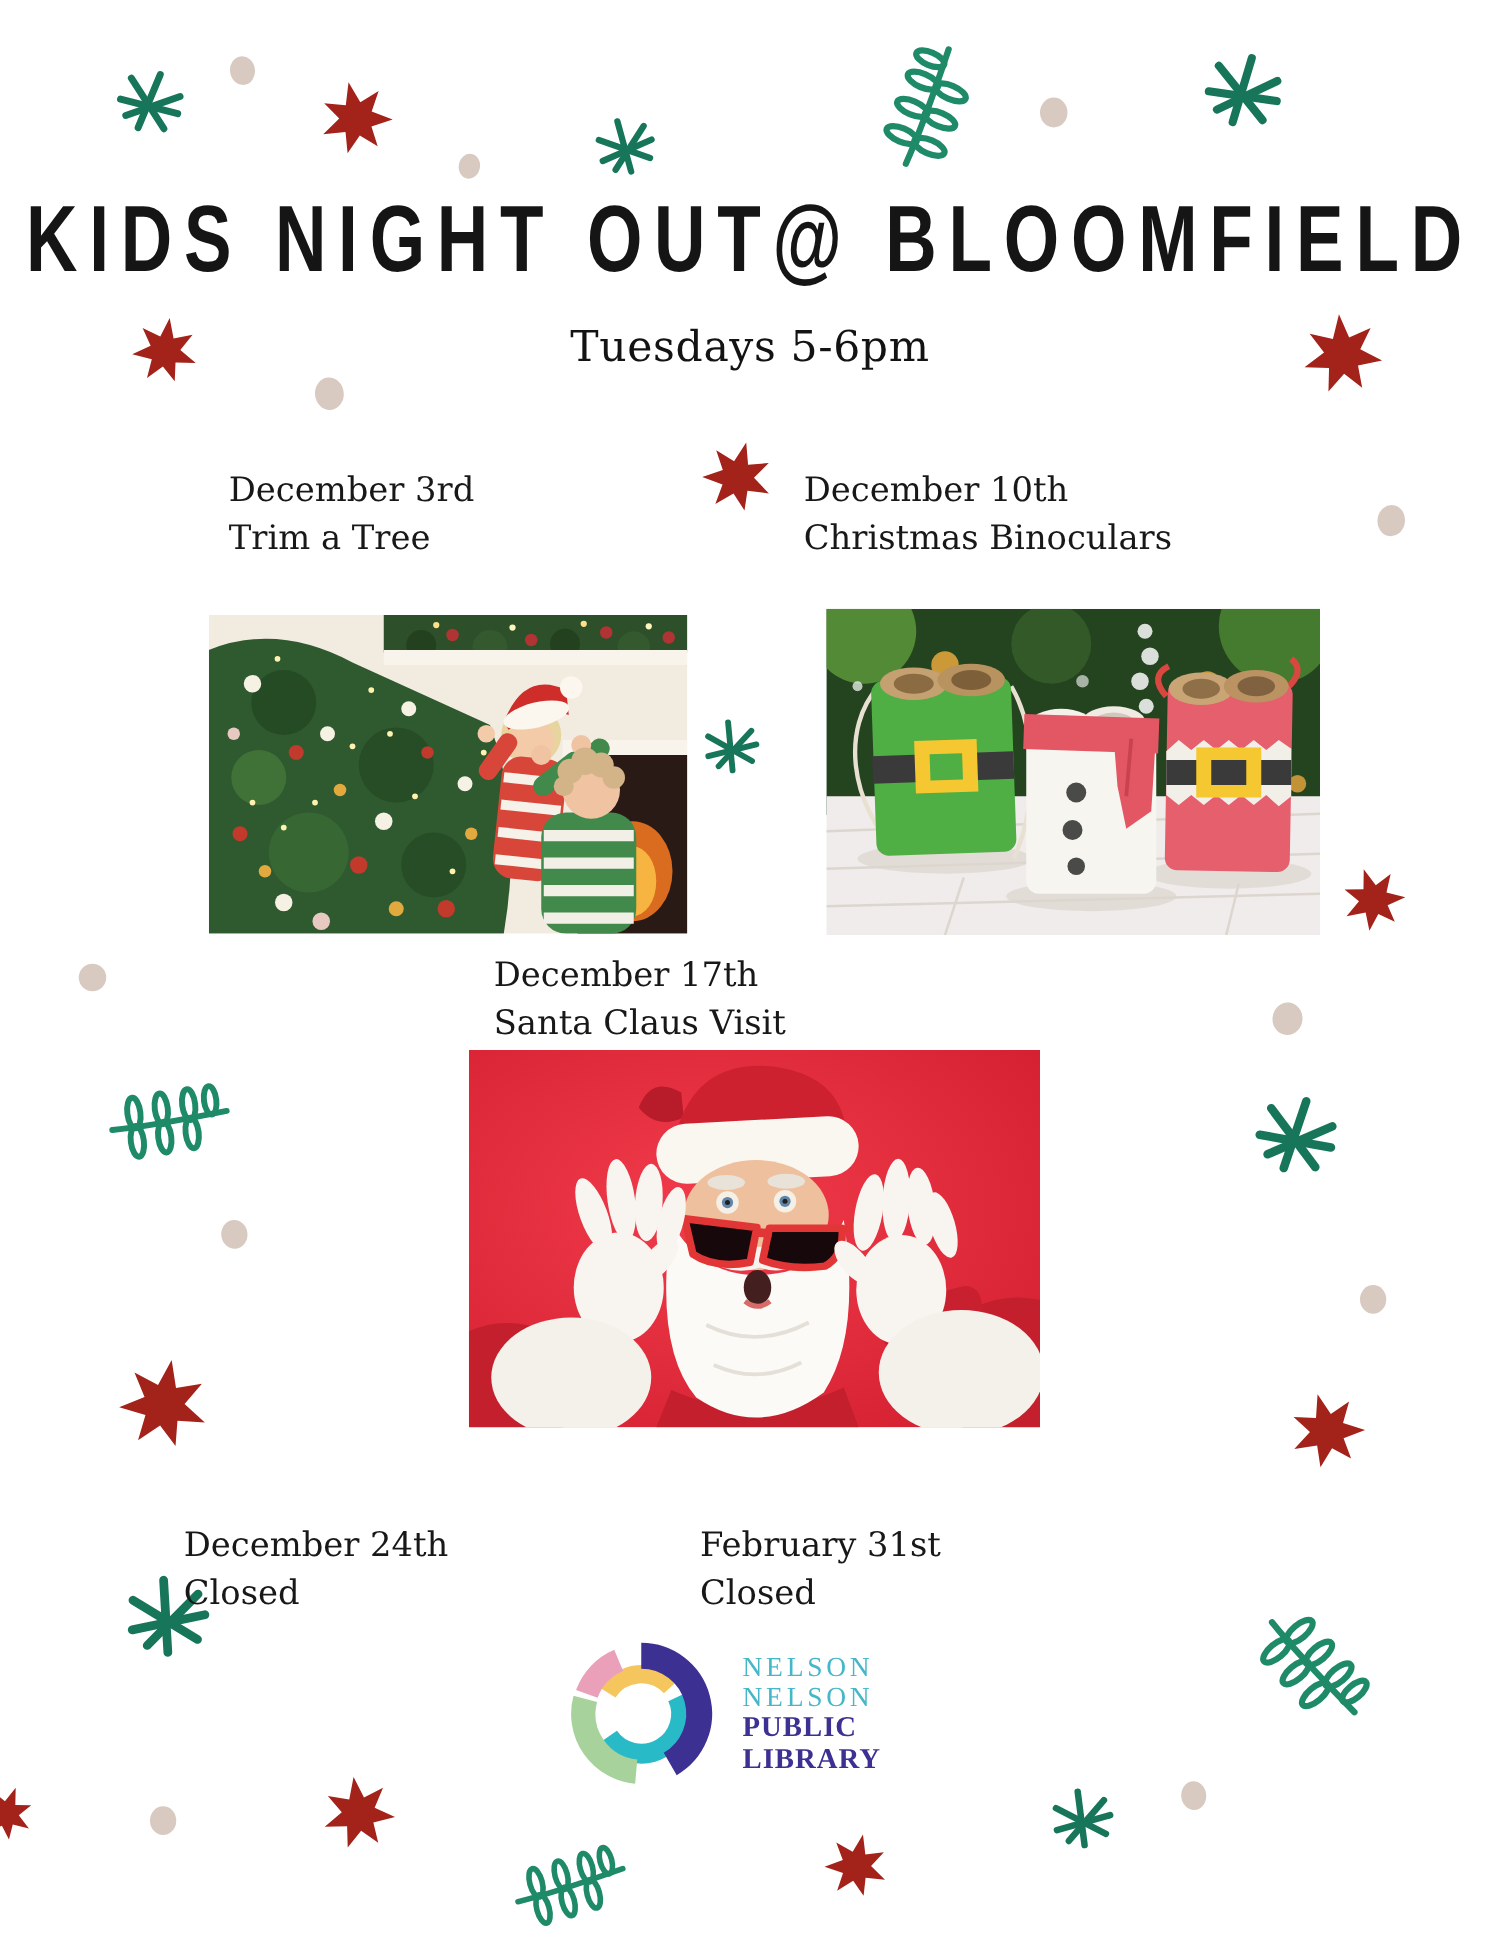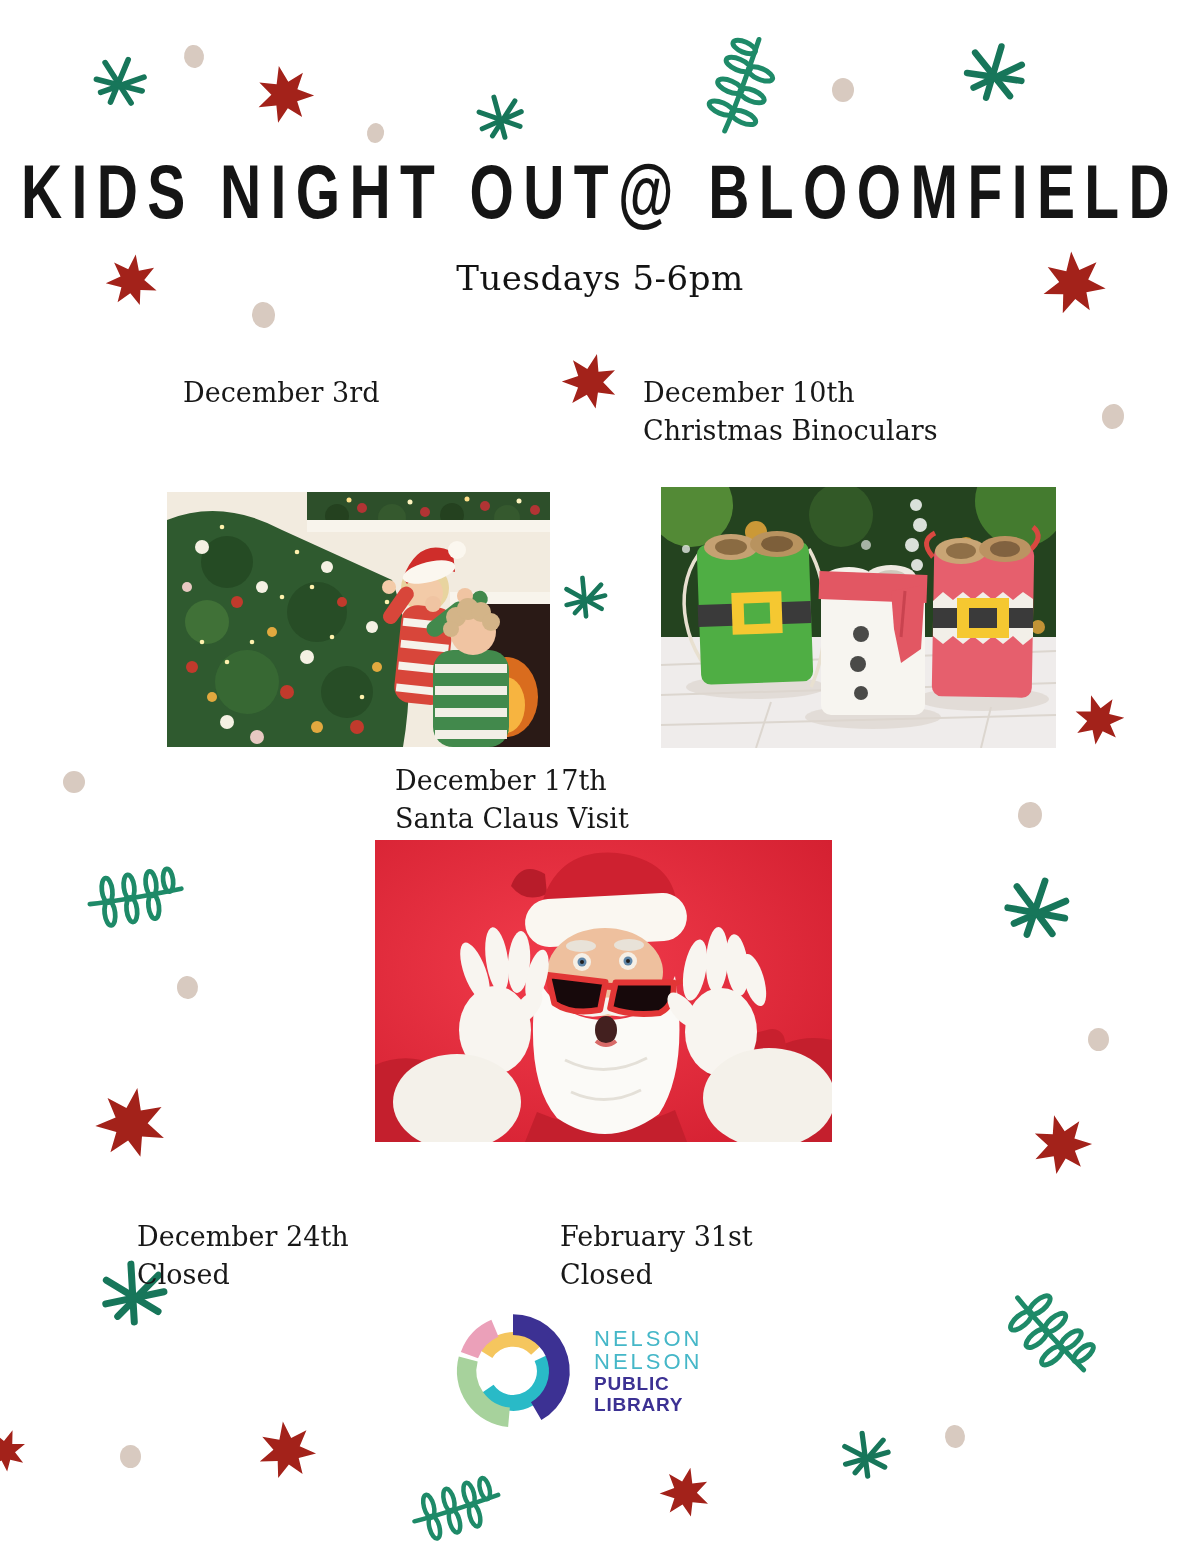--- a/index.html
+++ b/index.html
@@ -55,50 +55,50 @@
     width:400px;
     font-size:27px;
     line-height:1.4;
     color:#181818;
   }
   .session .date{display:block;}
   .session .activity{display:block;}
   #session-0{left:183px;top:374px;}
   #session-1{left:643px;top:374px;}
   #session-2{left:395px;top:762px;}
-  #session-3{left:137px;top:1218px;}
+  #session-3{left:147px;top:1218px;}
   #session-4{left:560px;top:1218px;}
   
   .photo{position:absolute;overflow:hidden;}
   .photo svg{display:block;width:100%;height:100%;}
   #photo-tree{left:167px;top:492px;width:383px;height:255px;}
   #photo-binoculars{left:661px;top:487px;width:395px;height:261px;}
   #photo-santa{left:375px;top:840px;width:457px;height:302px;}
   
   .logo{
     position:absolute;
     left:452px; top:1310px;
     display:flex;
     align-items:center;
     gap:20px;
   }
   .logo-mark{width:122px;height:122px;}
   .logo-text{
-    font-family:Liberation Sans, sans-serif;
+    font-family:Liberation Serif, serif;
     line-height:1.08;
   }
   .logo-text .org{
     color:#45b7c8;
     font-size:22px;
     font-weight:500;
     letter-spacing:3px;
   }
   .logo-text .lib{
     color:#3c3193;
-    font-size:19px;
+    font-size:23px;
     font-weight:800;
     letter-spacing:0.8px;
   }
 </style>
 </head>
 <body>
 
 <div class="page">
 
   <svg width="0" height="0" style="position:absolute" aria-hidden="true">
@@ -204,20 +204,21 @@
     </svg>
   <span class="dot" style="left:945px;top:1425px;width:20px;height:23px;transform:rotate(-5deg)"></span>
 
   <div class="title-wrap">
     <h1 class="title">Kids Night Out@ Bloomfield</h1>
   </div>
   <div class="subtitle">Tuesdays 5-6pm</div>
 
   <div class="session" id="session-0">
     <span class="date">December 3rd</span>
+    <span class="activity">Trim a Tree</span>
   </div>
   <div class="session" id="session-1">
     <span class="date">December 10th</span>
     <span class="activity">Christmas Binoculars</span>
   </div>
   <div class="session" id="session-2">
     <span class="date">December 17th</span>
     <span class="activity">Santa Claus Visit</span>
   </div>
   <div class="session" id="session-3">

